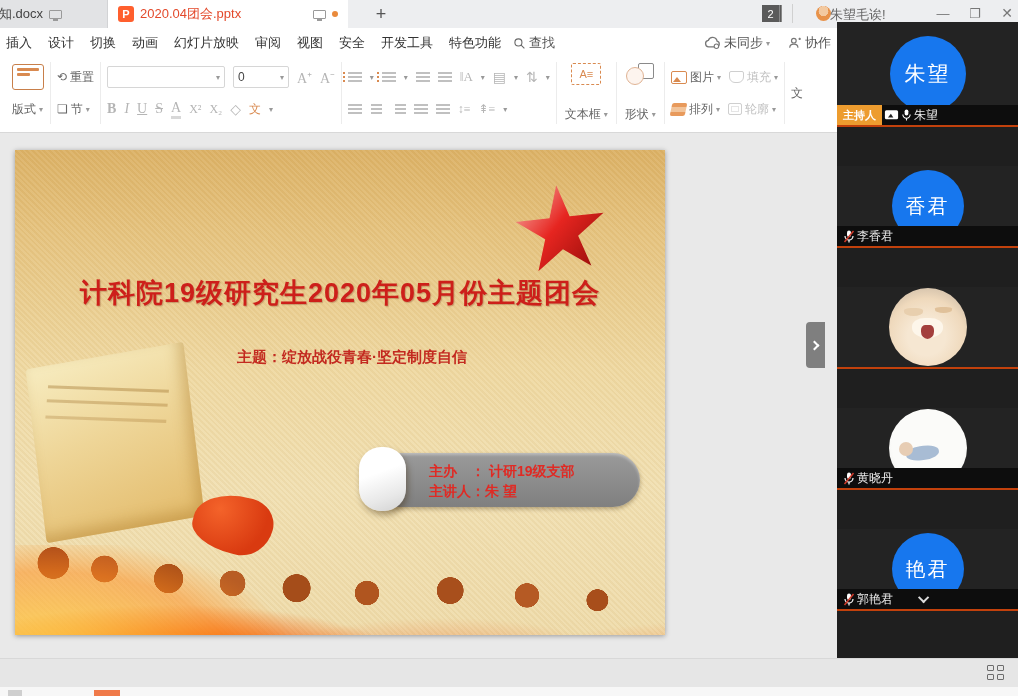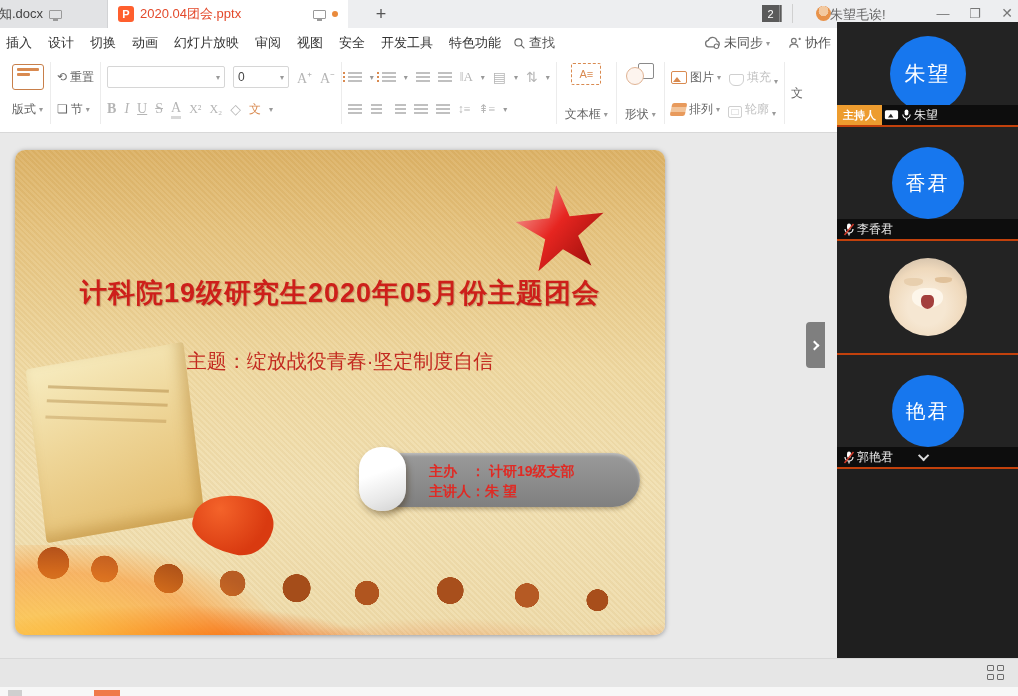--- a/index.html
+++ b/index.html
@@ -49,38 +49,38 @@
   .li3 i:nth-child(1){top:0;} .li3 i:nth-child(2){top:4px;} .li3 i:nth-child(3){top:8px;}
   .li3.bullet i::before { content:""; position:absolute; left:-5px; top:0; width:2px; height:2px; background:#d98a50; }
   .li3.ctr i { left:10%; width:80%; }
   .li3.rt  i { left:20%; width:80%; }
   .bigbtn { display:flex; flex-direction:column; align-items:center; justify-content:space-between; font-size:12px; color:#555; padding:1px 2px; height:100%; }
   .tbx-ic { width:30px; height:22px; border:1px dashed #d98a50; border-radius:2px; color:#d98a50; font-size:11px; display:flex; align-items:center; justify-content:center; }
   .shape-ic { position:relative; width:28px; height:22px; }
   .shape-ic::before { content:""; position:absolute; right:0; top:0; width:14px; height:14px; border:1.5px solid #8a8a8a; border-radius:2px; }
   .shape-ic::after { content:""; position:absolute; left:0; bottom:0; width:16px; height:16px; border:1.5px solid #e0b394; border-radius:50%; background:#fdf4ee; }
   .mini { font-size:12px; color:#666; display:flex; align-items:center; gap:3px; white-space:nowrap; }
-  .mini.disabled { color:#c0c0c0;align-items:flex-end; }
+  .mini.disabled { color:#c0c0c0; }
   .pic-ic { width:16px; height:13px; border:1.5px solid #d98a50; border-radius:2px; position:relative; }
   .pic-ic::after { content:""; position:absolute; left:1px; bottom:1px; border-left:4px solid transparent; border-right:4px solid transparent; border-bottom:5px solid #d98a50; }
   .arr-ic { width:15px; height:13px; background:linear-gradient(180deg,#e89a5c 33%,#f2c49a 33%,#f2c49a 66%,#e89a5c 66%); border-radius:2px; transform:skewX(-12deg); }
   .fill-ic { width:15px; height:12px; border:1.5px solid #cfcfcf; border-radius:2px 2px 6px 6px; }
   .outl-ic { width:14px; height:12px; border:1.5px solid #cfcfcf; border-radius:2px; box-shadow:inset 0 0 0 2px #fff, inset 0 0 0 3px #e5e5e5; }
 
   
   .workarea { position:absolute; left:0; top:133px; width:837px; height:525px; background:#e9e9e9; }
   .slide { position:absolute; left:15px; top:17px; width:650px; height:485px; overflow:hidden; box-shadow:0 1px 5px rgba(0,0,0,.35);
-           background:linear-gradient(180deg,#dcb266 0%,#e6c480 18%,#efd9a2 45%,#f1e0b2 70%,#efdcab 100%);border-radius:10px; }
+           background:linear-gradient(180deg,#dcb266 0%,#e6c480 18%,#efd9a2 45%,#f1e0b2 70%,#efdcab 100%); }
   .slide::before { content:""; position:absolute; inset:0; background:repeating-linear-gradient(45deg, rgba(255,255,255,.06) 0 2px, rgba(160,110,40,.05) 2px 4px); }
   .star { position:absolute; left:500px; top:35px; width:92px; height:92px;
           background:linear-gradient(135deg,#f59a94 10%,#e62520 45%,#8f0b08 95%);
           clip-path:polygon(50% 0%,61% 35%,98% 35%,68% 57%,79% 91%,50% 70%,21% 91%,32% 57%,2% 35%,39% 35%);
           filter:drop-shadow(3px 5px 4px rgba(90,60,10,.55)); transform:rotate(-6deg); }
   .slide-title { position:absolute; left:0; top:125px; width:100%; text-align:center; font-size:27px; font-weight:bold; color:#cd1f1a; letter-spacing:1px; text-shadow:1px 1px 1px rgba(120,40,20,.3); }
-  .slide-sub { position:absolute; left:0; top:198px; width:100%; text-align:center; font-size:20px; font-weight:normal; color:#c32a20; }
+  .slide-sub { position:absolute; left:12px; top:198px; width:100%; text-align:center; font-size:15px; font-weight:bold; color:#c32a20; }
   .pill { position:absolute; left:352px; top:303px; width:273px; height:54px; background:linear-gradient(180deg,#9a9a9a,#7f7f7f); border-radius:27px; box-shadow:inset 0 2px 3px rgba(255,255,255,.35), 0 2px 4px rgba(60,40,10,.35); }
   .mouse { position:absolute; left:-8px; top:-6px; width:47px; height:64px; background:linear-gradient(160deg,#ffffff 40%,#e8e8e8 75%,#d2d2d2); border-radius:22px; box-shadow:2px 4px 6px rgba(60,40,10,.4); }
   .pill-line { position:absolute; left:62px; font-size:14px; color:#e02a24; font-weight:bold; white-space:nowrap; }
   .pill-line.l1 { top:10px; } .pill-line.l2 { top:30px; }
 
   
   .art { position:absolute; left:0; bottom:0; width:100%; height:250px; }
   .art-monument { position:absolute; left:20px; bottom:105px; width:160px; height:175px; background:linear-gradient(165deg,#f7ecc0 0%,#eed597 45%,#e3bb6b 100%); transform:rotate(-7deg) skewY(-3deg); border-radius:4px; box-shadow:inset -6px -8px 14px rgba(170,120,40,.4); }
   .art-monument i { position:absolute; left:12%; top:18%; width:76%; height:3px; background:rgba(150,100,30,.35); transform:rotate(12deg); box-shadow:0 14px 0 rgba(150,100,30,.3), 0 30px 0 rgba(150,100,30,.25); }
   .art-flag { position:absolute; left:178px; bottom:82px; width:80px; height:58px; background:radial-gradient(circle at 30% 30%,#f4632a,#d93a10 70%); border-radius:65% 35% 40% 60%/55% 45% 60% 40%; transform:rotate(14deg); }
@@ -104,21 +104,21 @@
         radial-gradient(circle 18px at 91% 86%, #a84e1b 60%, transparent 62%); }
   .art-glow { position:absolute; left:-30px; bottom:-30px; width:300px; height:120px; background:radial-gradient(ellipse at 20% 100%, rgba(255,220,80,.9), rgba(255,140,30,.5) 55%, transparent 75%); }
 
   .expand-handle { position:absolute; left:806px; top:189px; width:19px; height:46px; background:#7f7f7f; border-radius:4px 0 0 4px; display:flex; align-items:center; justify-content:center; }
   .expand-handle span { width:7px; height:7px; border-top:2px solid #fff; border-right:2px solid #fff; transform:rotate(45deg); margin-left:-2px; }
 
   
   .sidebar { position:absolute; left:837px; top:22px; width:181px; height:636px; background:#1f1f1f; }
   .tile { position:relative; width:100%; border-bottom:2px solid #c2410c; background:#232323; }
   .tile .vid { display:flex; align-items:center; justify-content:center; }
-  .t1 .vid { height:103px; } .tN .vid { height:112px; }
+  .t1 .vid { height:103px; } .tN .vid { height:80px;margin-top:39px; }
   .av-blue { width:72px; height:72px; border-radius:50%; background:#1777ee; color:#fff; font-size:20px; display:flex; align-items:center; justify-content:center; letter-spacing:2px; }
   .t1 .av-blue { width:76px; height:76px; font-size:21px; }
   .av-photo { width:78px; height:78px; border-radius:50%; position:relative; overflow:hidden; }
   .av-cat { background:radial-gradient(circle at 48% 62%, #f6e7d2 0 30%, #efd9bc 60%, #b9ab9b 100%); }
   .av-cat::before { content:""; position:absolute; left:30%; top:38%; width:40%; height:26%; background:#fdf6ea; border-radius:50% 50% 60% 60%; box-shadow:-14px -16px 0 -6px #e8cfae, 16px -18px 0 -7px #e0c19a; }
   .av-cat::after { content:""; position:absolute; left:42%; top:48%; width:16%; height:18%; background:#a33f3c; border-radius:40% 40% 60% 60%; }
   .av-sleep { background:radial-gradient(circle at 50% 45%, #fbfbf9 0 62%, #e9e9e6 100%); }
   .av-sleep::before { content:""; position:absolute; left:22%; top:48%; width:42%; height:18%; background:#a8bcd4; border-radius:45%; transform:rotate(-8deg); }
   .av-sleep::after { content:""; position:absolute; left:14%; top:42%; width:18%; height:18%; background:#e7cdb4; border-radius:50%; }
   .namebar { position:absolute; left:0; bottom:0; width:100%; height:20px; background:#0d0d0d; display:flex; align-items:center; gap:2px; padding:0 6px; color:#ececec; font-size:12px; }
@@ -421,32 +421,46 @@
       <span>李香君</span>
     </div>
   </div>
 
   <div class="tile tN">
     <div class="vid">
         <div class="av-photo av-cat"></div>
       </div>
   </div>
 
-
   <div class="tile tN">
     <div class="vid">
-        <div class="av-blue">艳君</div>
+        <div class="av-photo av-sleep"></div>
       </div>
     <div class="namebar">
       <svg width="12" height="15" viewBox="0 0 24 28">
           <rect x="8" y="2" width="8" height="13" rx="4" fill="#fff"></rect>
           <path d="M4 13a8 8 0 0 0 16 0" fill="none" stroke="#fff" stroke-width="2.4"></path>
           <line x1="12" y1="21" x2="12" y2="26" stroke="#fff" stroke-width="2.4"></line>
           <line x1="3" y1="25" x2="21" y2="3" stroke="#d03a2a" stroke-width="3"></line>
         </svg>
+      <span>黄晓丹</span>
+    </div>
+  </div>
+
+  <div class="tile tN">
+    <div class="vid">
+        <div class="av-blue">艳君</div>
+      </div>
+    <div class="namebar">
+      <svg width="12" height="15" viewBox="0 0 24 28">
+          <rect x="8" y="2" width="8" height="13" rx="4" fill="#fff"></rect>
+          <path d="M4 13a8 8 0 0 0 16 0" fill="none" stroke="#fff" stroke-width="2.4"></path>
+          <line x1="12" y1="21" x2="12" y2="26" stroke="#fff" stroke-width="2.4"></line>
+          <line x1="3" y1="25" x2="21" y2="3" stroke="#d03a2a" stroke-width="3"></line>
+        </svg>
       <span>郭艳君</span>
       <span class="chev"></span>
     </div>
   </div>
 </div>
 
 <div class="statusbar">
   <div class="gridicon">
       <i></i>
       <i></i>

